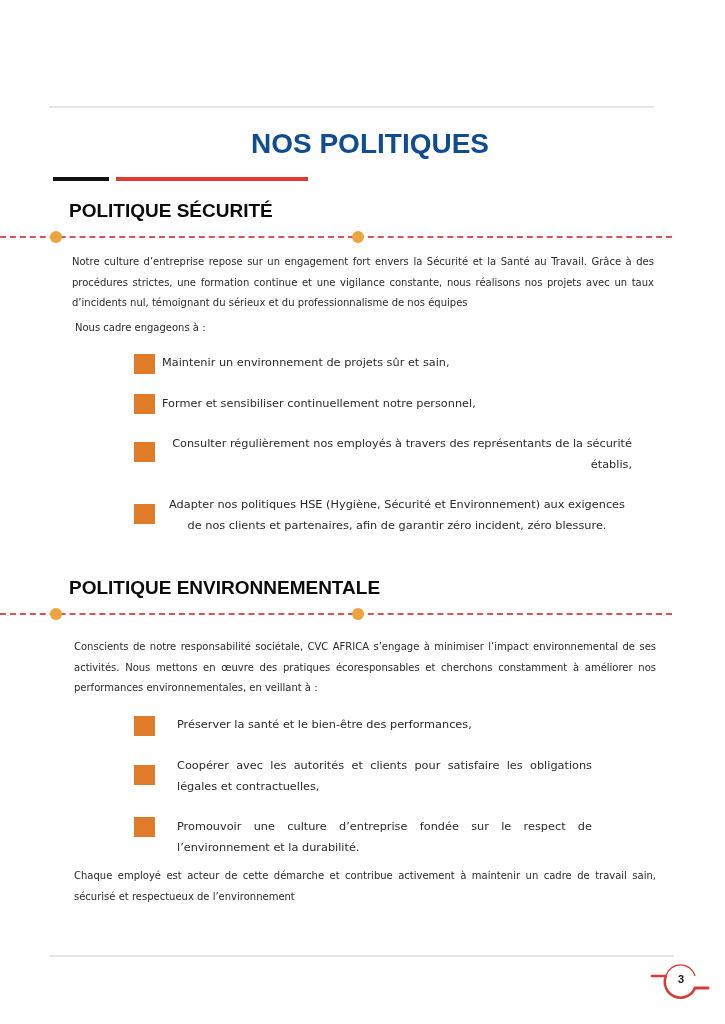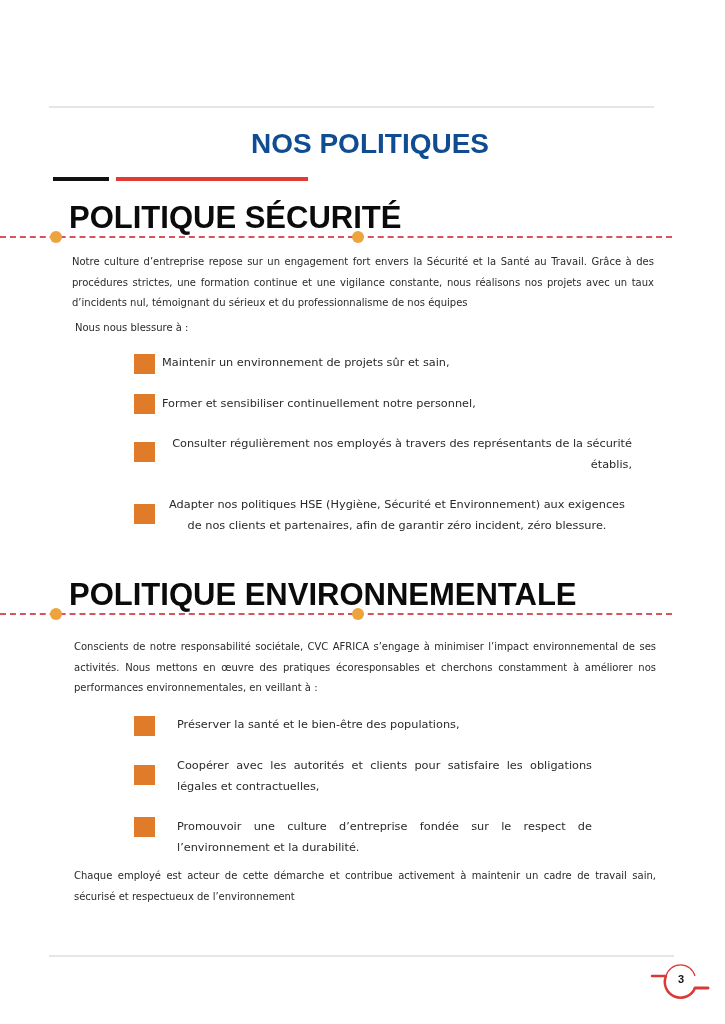--- a/index.html
+++ b/index.html
@@ -6,21 +6,21 @@
   body { width: 725px; height: 1024px; position: relative; overflow: hidden;
          font-family: "DejaVu Sans", sans-serif; color: #222; }
   .abs { position: absolute; }
   .top-rule { left: 49px; top: 106px; width: 605px; height: 2px; background: #e6e6e6; }
   .page-title { left: 0; top: 128px; width: 740px; text-align: center;
                 font-family: "Liberation Sans", sans-serif; font-weight: bold;
                 font-size: 28px; color: #0f4c92; letter-spacing: 0px; }
   .bar-black { left: 53px; top: 177px; width: 56px; height: 4px; background: #111; }
   .bar-red { left: 116px; top: 177px; width: 192px; height: 4px; background: #e23b35; }
   .sec-title { font-family: "Liberation Sans", sans-serif; font-weight: bold;
-               font-size: 31px; color: #0b0b0b; left: 69px; }
+               font-size: 19px; color: #0b0b0b; left: 69px; }
   .dash { left: 0; width: 672px; height: 0; border-top: 2px dashed #d8545b; }
   .dot { width: 12px; height: 12px; border-radius: 50%; background: #eda33e; }
   .para { font-family: "DejaVu Sans", sans-serif; font-size: 10px; line-height: 20.5px;
           color: #2a2a2a; text-align: justify; }
   .bullet-sq { width: 21px; height: 20px; background: #e07b2a; }
   .bullet-text { font-size: 11.3px; line-height: 20.5px; color: #2a2a2a; text-align: justify; }
   .bottom-rule { left: 49px; top: 955px; width: 625px; height: 2px; background: #e6e6e6; }
   .page-badge { left: 650px; top: 962px; width: 62px; height: 40px; }
   .page-num { left: 672px; top: 973px; width: 18px; text-align: center;
               font-family: "Liberation Sans", sans-serif; font-weight: bold; font-size: 11px; color: #111; }
@@ -32,21 +32,21 @@
 <div class="abs page-title">NOS POLITIQUES</div>
 <div class="abs bar-black"></div>
 <div class="abs bar-red"></div>
 
 <div class="abs sec-title" style="top:200px;">POLITIQUE SÉCURITÉ</div>
 <div class="abs dash" style="top:236px;"></div>
 <div class="abs dot" style="left:50px; top:231px;"></div>
 <div class="abs dot" style="left:352px; top:231px;"></div>
 
 <div class="abs para" style="left:72px; top:252px; width:582px;">Notre culture d’entreprise repose sur un engagement fort envers la Sécurité et la Santé au Travail. Grâce à des procédures strictes, une formation continue et une vigilance constante, nous réalisons nos projets avec un taux d’incidents nul, témoignant du sérieux et du professionnalisme de nos équipes</div>
-<div class="abs para" style="left:75px; top:318px;">Nous nous blessure à :</div>
+<div class="abs para" style="left:75px; top:318px;">Nous cadre engageons à :</div>
 
 <div class="abs bullet-sq" style="left:134px; top:354px;"></div>
 <div class="abs bullet-text" style="left:162px; top:353px; width:470px;">Maintenir un environnement de projets sûr et sain,</div>
 
 <div class="abs bullet-sq" style="left:134px; top:394px;"></div>
 <div class="abs bullet-text" style="left:162px; top:394px; width:470px;">Former et sensibiliser continuellement notre personnel,</div>
 
 <div class="abs bullet-sq" style="left:134px; top:442px;"></div>
 <div class="abs bullet-text" style="left:162px; top:434px; width:470px; text-align:right;">Consulter régulièrement nos employés à travers des représentants de la sécurité établis,</div>
 
@@ -54,21 +54,21 @@
 <div class="abs bullet-text" style="left:162px; top:495px; width:470px; text-align:center;">Adapter nos politiques HSE (Hygiène, Sécurité et Environnement) aux exigences de nos clients et partenaires, afin de garantir zéro incident, zéro blessure.</div>
 
 <div class="abs sec-title" style="top:577px;text-align:center;">POLITIQUE ENVIRONNEMENTALE</div>
 <div class="abs dash" style="top:613px;"></div>
 <div class="abs dot" style="left:50px; top:608px;"></div>
 <div class="abs dot" style="left:352px; top:608px;"></div>
 
 <div class="abs para" style="left:74px; top:637px; width:582px;">Conscients de notre responsabilité sociétale, CVC AFRICA s’engage à minimiser l’impact environnemental de ses activités. Nous mettons en œuvre des pratiques écoresponsables et cherchons constamment à améliorer nos performances environnementales, en veillant à :</div>
 
 <div class="abs bullet-sq" style="left:134px; top:716px;"></div>
-<div class="abs bullet-text" style="left:177px; top:715px; width:415px;">Préserver la santé et le bien-être des populations,</div>
+<div class="abs bullet-text" style="left:177px; top:715px; width:415px;">Préserver la santé et le bien-être des performances,</div>
 
 <div class="abs bullet-sq" style="left:134px; top:765px;"></div>
 <div class="abs bullet-text" style="left:177px; top:756px; width:415px;">Coopérer avec les autorités et clients pour satisfaire les obligations légales et contractuelles,</div>
 
 <div class="abs bullet-sq" style="left:134px; top:817px;"></div>
 <div class="abs bullet-text" style="left:177px; top:817px; width:415px;">Promouvoir une culture d’entreprise fondée sur le respect de l’environnement et la durabilité.</div>
 
 <div class="abs para" style="left:74px; top:866px; width:582px;">Chaque employé est acteur de cette démarche et contribue activement à maintenir un cadre de travail sain, sécurisé et respectueux de l’environnement</div>
 
 <div class="abs bottom-rule"></div>

